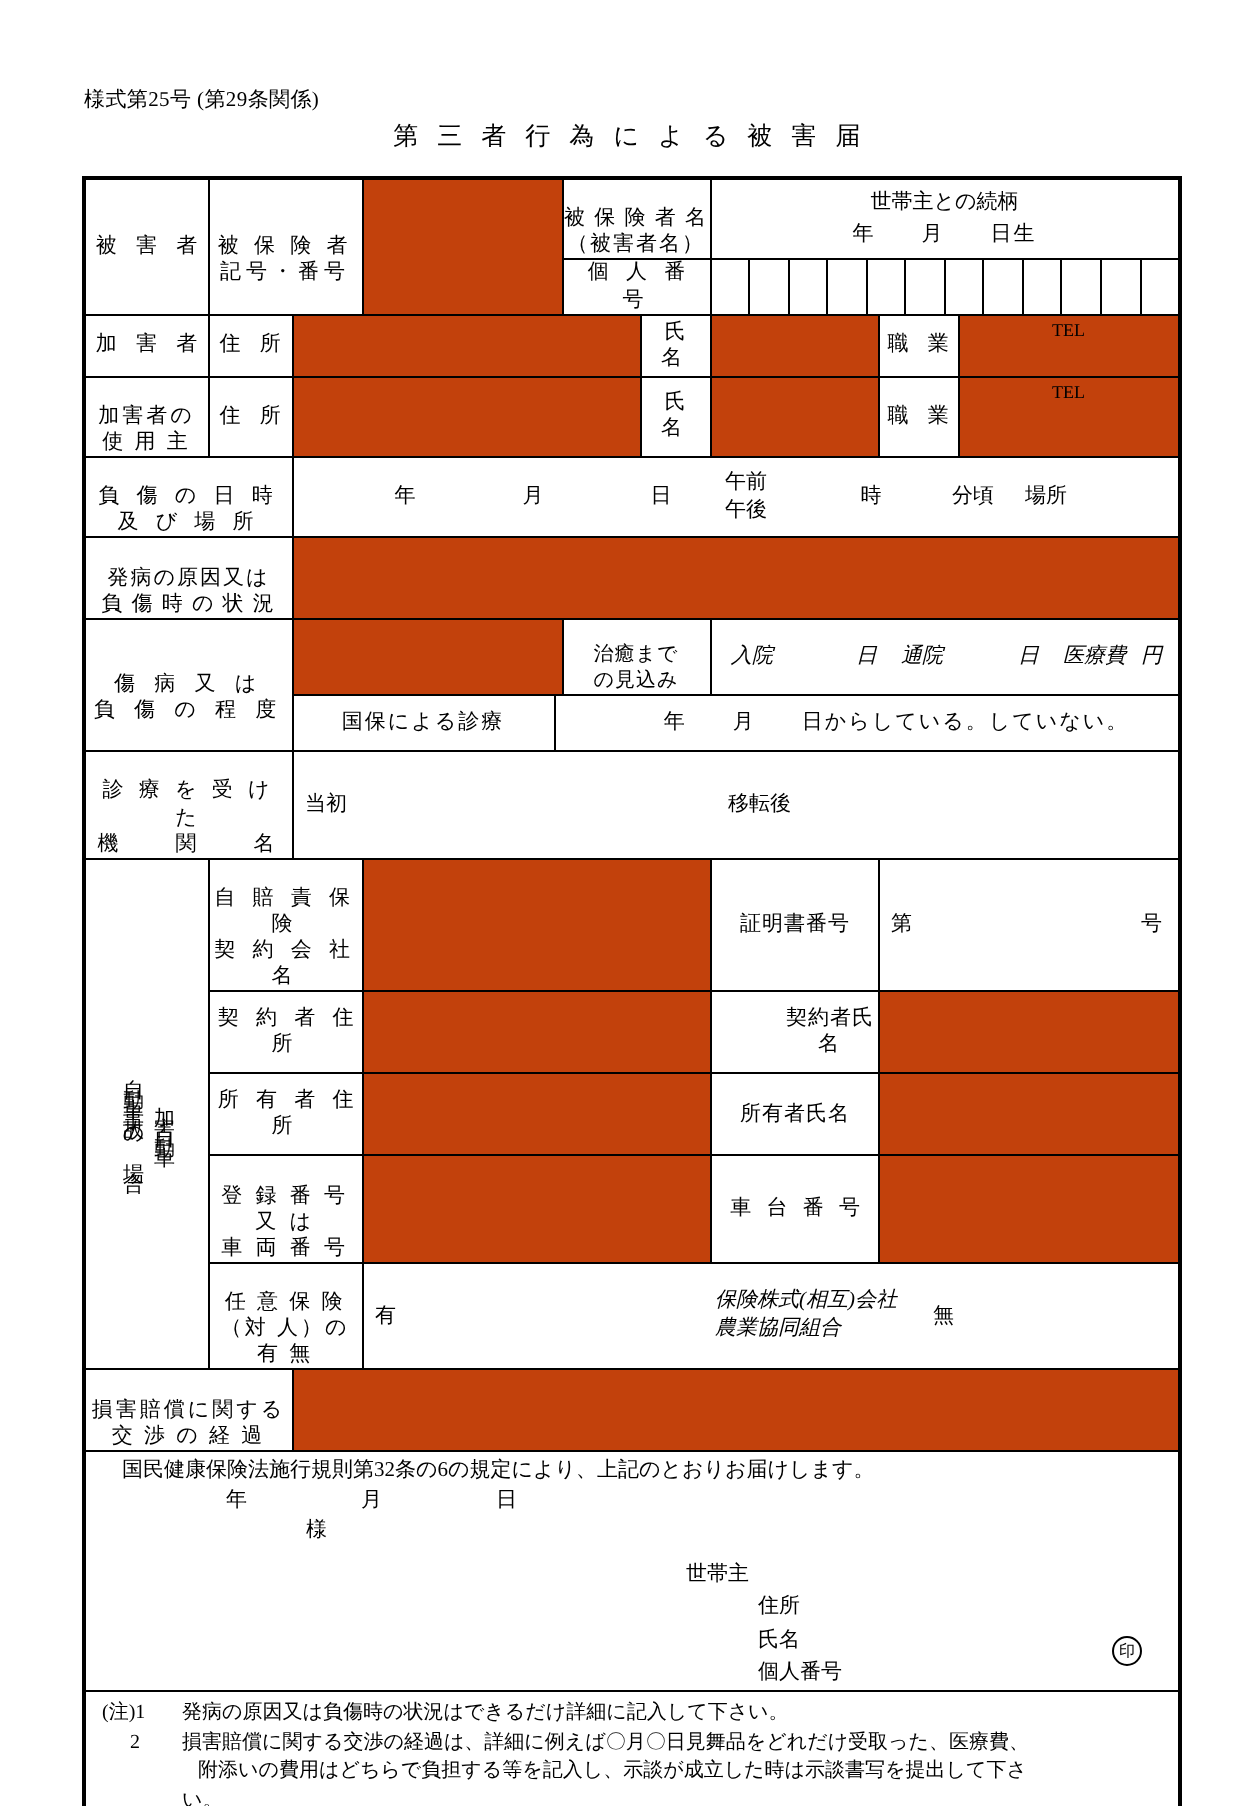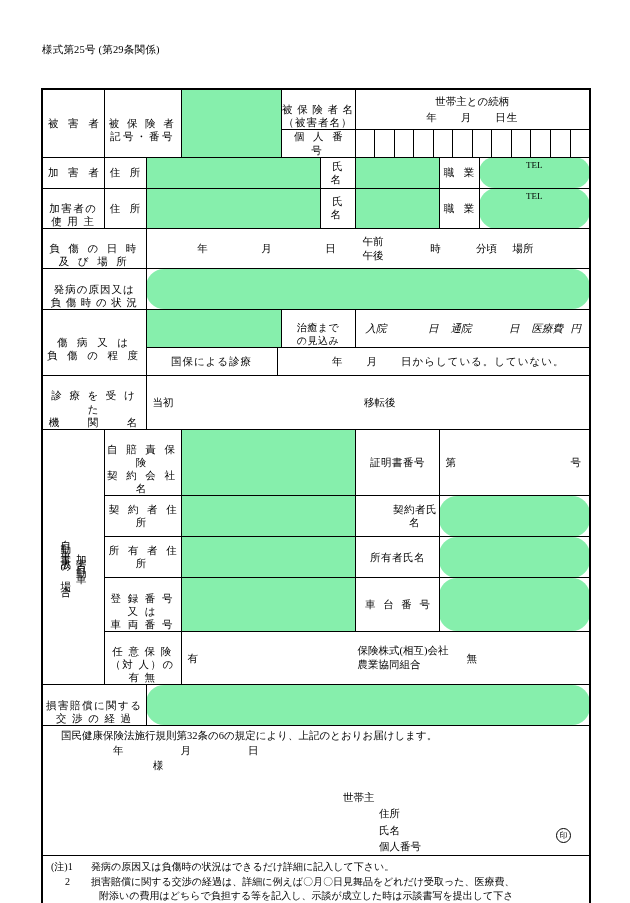--- a/index.html
+++ b/index.html
@@ -23,30 +23,30 @@
     font-size:10.5px;
   }
   table.main td{
     border:1px solid #000;
     padding:0;
     vertical-align:middle;
     line-height:1.25;
     text-align:center;
   }
   .outer-l{border-left:2px solid #000 !important;}
-  .outer-r{border-right:2px solid #000 !important;border-radius:18px;}
+  .outer-r{border-right:2px solid #000 !important;}
   .outer-t{border-top:2px solid #000 !important;}
   .outer-b{border-bottom:2px solid #000 !important;}
 
   .lbl{letter-spacing:3.5px;text-indent:3.5px;font-size:10.5px;}
   .lbl2{letter-spacing:1px;text-indent:1px;font-size:10.5px;}
   .tight{letter-spacing:0.5px;}
   .lft{text-align:left;padding-left:5px;}
 
-  .blank{background:#86efac;}
+  .blank{background:#c2410c;}
 
   
   .vert-wrap{
     display:flex;flex-direction:row-reverse;justify-content:center;
     align-items:center;height:100%;
   }
   .vcol{
     writing-mode:vertical-rl;
     text-orientation:upright;
     letter-spacing:5px;
@@ -57,40 +57,41 @@
 
   
   .mn-row{display:flex;width:100%;height:100%;}
   .mn-cell{flex:1 1 0;border-left:1px solid #000;}
   .mn-cell:first-child{border-left:none;}
 
   .decl{font-size:10.5px;text-align:left;}
   .decl .l1{padding:3px 0 0 18px;}
   .decl .l2{padding:2px 0 0 70px;letter-spacing:12px;}
   .decl .l3{padding:2px 0 0 110px;}
-  .sig{margin-top:18px;padding-left:300px;font-size:10.5px;line-height:1.55;position:relative;}
+  .sig{margin-top:8px;padding-left:300px;font-size:10.5px;line-height:1.55;position:relative;}
   .sig .s-indent{padding-left:36px;}
   .seal{
     position:absolute;right:18px;top:38px;
     width:13px;height:13px;border:1px solid #000;border-radius:50%;
     font-size:8px;line-height:13px;text-align:center;
   }
 
   .notes{font-size:10px;text-align:left;line-height:1.45;padding:4px 8px 5px 8px;}
   .notes .n-line{display:flex;}
   .notes .n-num{width:26px;flex:0 0 26px;text-align:left;}
   .notes .n-num.first{width:40px;flex:0 0 40px;}
   .notes .n-txt{flex:1 1 auto;}
 </style>
 </head>
 <body>
 
 <div class="page">
 
   <div class="form-no">様式第25号 (第29条関係)</div>
+  <div class="doc-title">第 三 者 行 為 に よ る 被 害 届</div>
 
   <table class="main">
     <colgroup>
       <col style="width:62px">
       <col style="width:42px">
       <col style="width:35px">
       <col style="width:96px">
       <col style="width:4px">
       <col style="width:39px">
       <col style="width:35px">
@@ -350,21 +351,21 @@
     </tr>
 
     <tr>
       <td class="lbl2" colspan="2" style="height:36px;white-space:pre-line;letter-spacing:1.5px;">
         <span>任 意 保 険
 （対 人）の 有 無</span>
       </td>
       <td class="outer-r" colspan="12">
         <div style="display:flex;align-items:center;height:100%;">
           <span style="padding-left:6px;width:170px;text-align:left;">有</span>
-          <span style="text-align:left;line-height:1.35;">
+          <span style="text-align:left;line-height:1.35;font-style:italic;">
             <span style="display:block;">保険株式(相互)会社</span>
             <span style="display:block;">農業協同組合</span>
           </span>
           <span style="padding-left:18px;">無</span>
         </div>
       </td>
     </tr>
 
     <tr>
       <td class="outer-l lbl2" colspan="2" style="height:36px;white-space:pre-line;letter-spacing:1.5px;">

